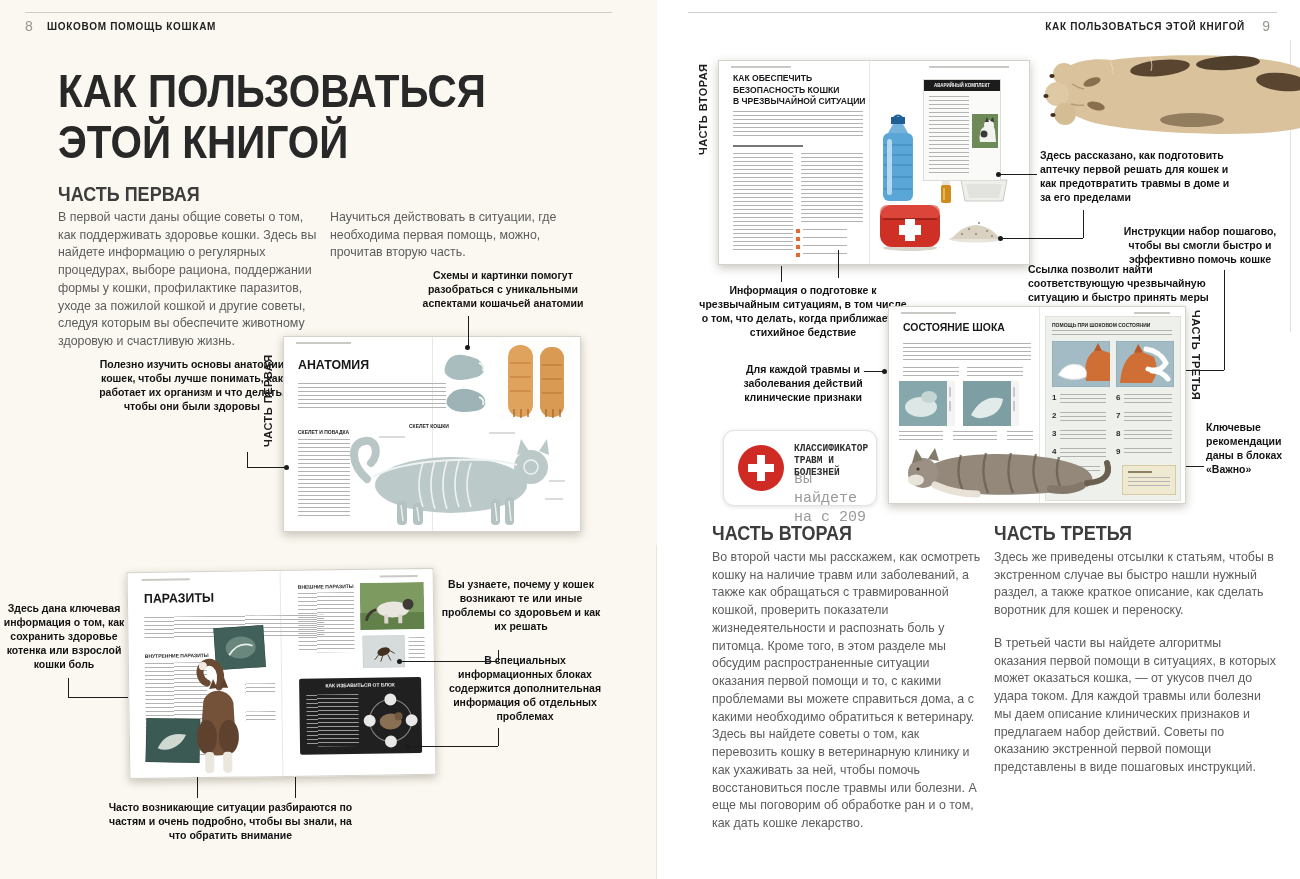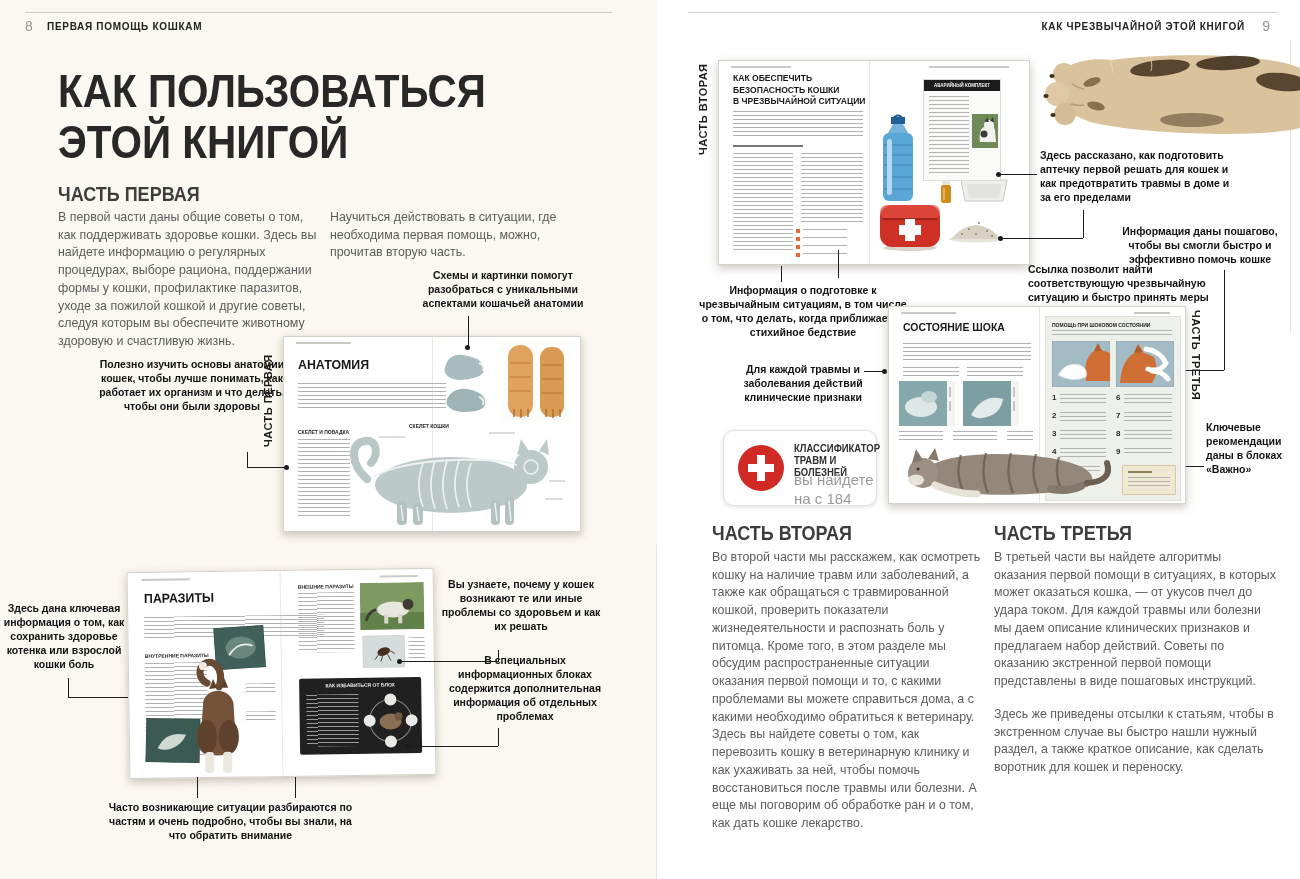--- a/index.html
+++ b/index.html
@@ -48,22 +48,22 @@
 <body>
 
 <div class="pagebg" style="left:0;width:657px;background:#fbf8f1;"></div>
 <div class="pagebg" style="left:657px;right:0;background:#ffffff;"></div>
 <div class="abs" style="left:656px;top:545px;width:1px;height:334px;background:#e9e5da;"></div>
 <div class="abs" style="left:1290px;top:40px;width:1px;height:292px;background:#e0e0e0;"></div>
 
 <div class="rule" style="left:25px;top:12px;width:587px;"></div>
 <div class="rule" style="left:688px;top:12px;width:589px;"></div>
 <div class="pagenum" style="left:25px;top:18px;">8</div>
-<div class="runhead" style="left:47px;top:21px;">ПЕРВАЯ ПОМОЩЬ КОШКАМ</div>
-<div class="runhead" style="right:55px;top:21px;">КАК ЧРЕЗВЫЧАЙНОЙ ЭТОЙ КНИГОЙ</div>
+<div class="runhead" style="left:47px;top:21px;">ШОКОВОМ ПОМОЩЬ КОШКАМ</div>
+<div class="runhead" style="right:55px;top:21px;">КАК ПОЛЬЗОВАТЬСЯ ЭТОЙ КНИГОЙ</div>
 <div class="pagenum" style="right:30px;top:18px;">9</div>
 
 <div class="h-title" style="left:58px;top:66px;">
   <div>КАК ПОЛЬЗОВАТЬСЯ</div>
   <div>ЭТОЙ КНИГОЙ</div>
 </div>
 <div class="part-h" style="left:58px;top:183px;">ЧАСТЬ ПЕРВАЯ</div>
 <div class="body-t" style="left:58px;top:209px;width:266px;">В первой части даны общие советы о том, как поддерживать здоровье кошки. Здесь вы найдете информацию о регулярных процедурах, выборе рациона, поддержании формы у кошки, профилактике паразитов, уходе за пожилой кошкой и другие советы, следуя которым вы обеспечите животному здоровую и счастливую жизнь.</div>
 <div class="body-t" style="left:330px;top:209px;width:252px;">Научиться действовать в ситуации, где необходима первая помощь, можно, прочитав вторую часть.</div>
 
@@ -282,21 +282,21 @@
       <path d="M8,28 q-2,-12 5,-16 q8,-4 10,4 l1,12z" fill="#f2f2ef"></path>
       <circle cx="17" cy="11" r="5" fill="#f2f2ef"></circle>
       <polygon points="13,8 15,3 17,8" fill="#3a3a3a"></polygon>
       <polygon points="18,7 21,3 22,8" fill="#3a3a3a"></polygon>
       <circle cx="12" cy="20" r="3.5" fill="#3a3a3a"></circle>
     </svg>
   </div>
 </div>
 
 <div class="co" style="left:1040px;top:148px;width:195px;">Здесь рассказано, как подготовить аптечку первой решать для кошек и как предотвратить травмы в доме и за его пределами</div>
-<div class="co ctr" style="left:1110px;top:224px;width:180px;">Информация даны пошагово, чтобы вы смогли быстро и эффективно помочь кошке</div>
+<div class="co ctr" style="left:1110px;top:224px;width:180px;">Инструкции набор пошагово, чтобы вы смогли быстро и эффективно помочь кошке</div>
 <div class="co" style="left:1028px;top:262px;width:200px;">Ссылка позволит найти соответствующую чрезвычайную ситуацию и быстро принять меры</div>
 <div class="co ctr" style="left:698px;top:283px;width:210px;">Информация о подготовке к чрезвычайным ситуациям, в том числе о том, что делать, когда приближается стихийное бедствие</div>
 <div class="co ctr" style="left:740px;top:362px;width:126px;">Для каждой травмы и заболевания действий клинические признаки</div>
 <div class="co" style="left:1206px;top:420px;width:88px;">Ключевые рекомендации даны в блоках «Важно»</div>
 
 <div class="ln" style="left:999px;top:174px;width:38px;height:1px;"></div>
 <div class="dot" style="left:996px;top:172px;"></div>
 <div class="ln" style="left:1083px;top:210px;width:1px;height:28px;"></div>
 <div class="ln" style="left:1001px;top:238px;width:82px;height:1px;"></div>
 <div class="dot" style="left:998px;top:236px;"></div>
@@ -380,34 +380,34 @@
     <polygon points="37,20 44,9 48,22" fill="#847a6c"></polygon>
     <ellipse cx="25" cy="41" rx="8" ry="5.5" fill="#e9e4da"></ellipse>
     <circle cx="27" cy="30" r="1.6" fill="#3c362e"></circle>
     <path d="M44,46 q20,9 42,9" stroke="#e7e1d6" stroke-width="7" fill="none" stroke-linecap="round"></path>
     <path d="M160,50 q18,3 30,-3" stroke="#83786a" stroke-width="8" fill="none" stroke-linecap="round"></path>
     <path d="M196,44 q26,-2 20,-20" stroke="#6a6052" stroke-width="6" fill="none" stroke-linecap="round"></path>
   </svg>
 </div>
 <div class="vlab-d" style="left:1190px;top:310px;height:95px;">ЧАСТЬ ТРЕТЬЯ</div>
 
-<div class="badge" style="left:723px;top:430px;width:152px;height:74px;">
+<div class="badge" style="left:723px;top:430px;width:152px;height:74px;font-family:Liberation Mono, monospace;">
   <div class="badge-circle" style="left:14px;top:14px;width:46px;height:46px;">
     <div class="badge-cv" style="position:absolute;left:19px;top:10px;width:8px;height:26px;"></div>
     <div class="badge-cv" style="position:absolute;left:10px;top:19px;width:26px;height:8px;"></div>
   </div>
   <div class="abs" style="left:70px;top:12px;font-size:10px;font-weight:700;color:#2e2e2e;line-height:1.2;transform:scaleX(.95);transform-origin:left top;">
     <div>КЛАССИФИКАТОР</div>
     <div>ТРАВМ И БОЛЕЗНЕЙ</div>
   </div>
   <div class="abs" style="left:70px;top:40px;font-size:15px;color:#9a9a9a;line-height:1.25;">
     <div>вы найдете</div>
-    <div>на с 184</div>
+    <div>на с 209</div>
   </div>
 </div>
 
 <div class="part-h" style="left:712px;top:522px;">ЧАСТЬ ВТОРАЯ</div>
 <div class="body-t" style="left:712px;top:549px;width:272px;">Во второй части мы расскажем, как осмотреть кошку на наличие травм или заболеваний, а также как обращаться с травмированной кошкой, проверить показатели жизнедеятельности и распознать боль у питомца. Кроме того, в этом разделе мы обсудим распространенные ситуации оказания первой помощи и то, с какими проблемами вы можете справиться дома, а с какими необходимо обратиться к ветеринару. Здесь вы найдете советы о том, как перевозить кошку в ветеринарную клинику и как ухаживать за ней, чтобы помочь восстановиться после травмы или болезни. А еще мы поговорим об обработке ран и о том, как дать кошке лекарство.</div>
 <div class="part-h" style="left:994px;top:522px;">ЧАСТЬ ТРЕТЬЯ</div>
 <div class="body-t" style="left:994px;top:549px;width:282px;">
+  <p>Здесь же приведены отсылки к статьям, чтобы в экстренном случае вы быстро нашли нужный раздел, а также краткое описание, как сделать воротник для кошек и переноску.</p>
   <p>В третьей части вы найдете алгоритмы оказания первой помощи в ситуациях, в которых может оказаться кошка, — от укусов пчел до удара током. Для каждой травмы или болезни мы даем описание клинических признаков и предлагаем набор действий. Советы по оказанию экстренной первой помощи представлены в виде пошаговых инструкций.</p>
-  <p>Здесь же приведены отсылки к статьям, чтобы в экстренном случае вы быстро нашли нужный раздел, а также краткое описание, как сделать воротник для кошек и переноску.</p>
 </div>
 
 </body></html>

